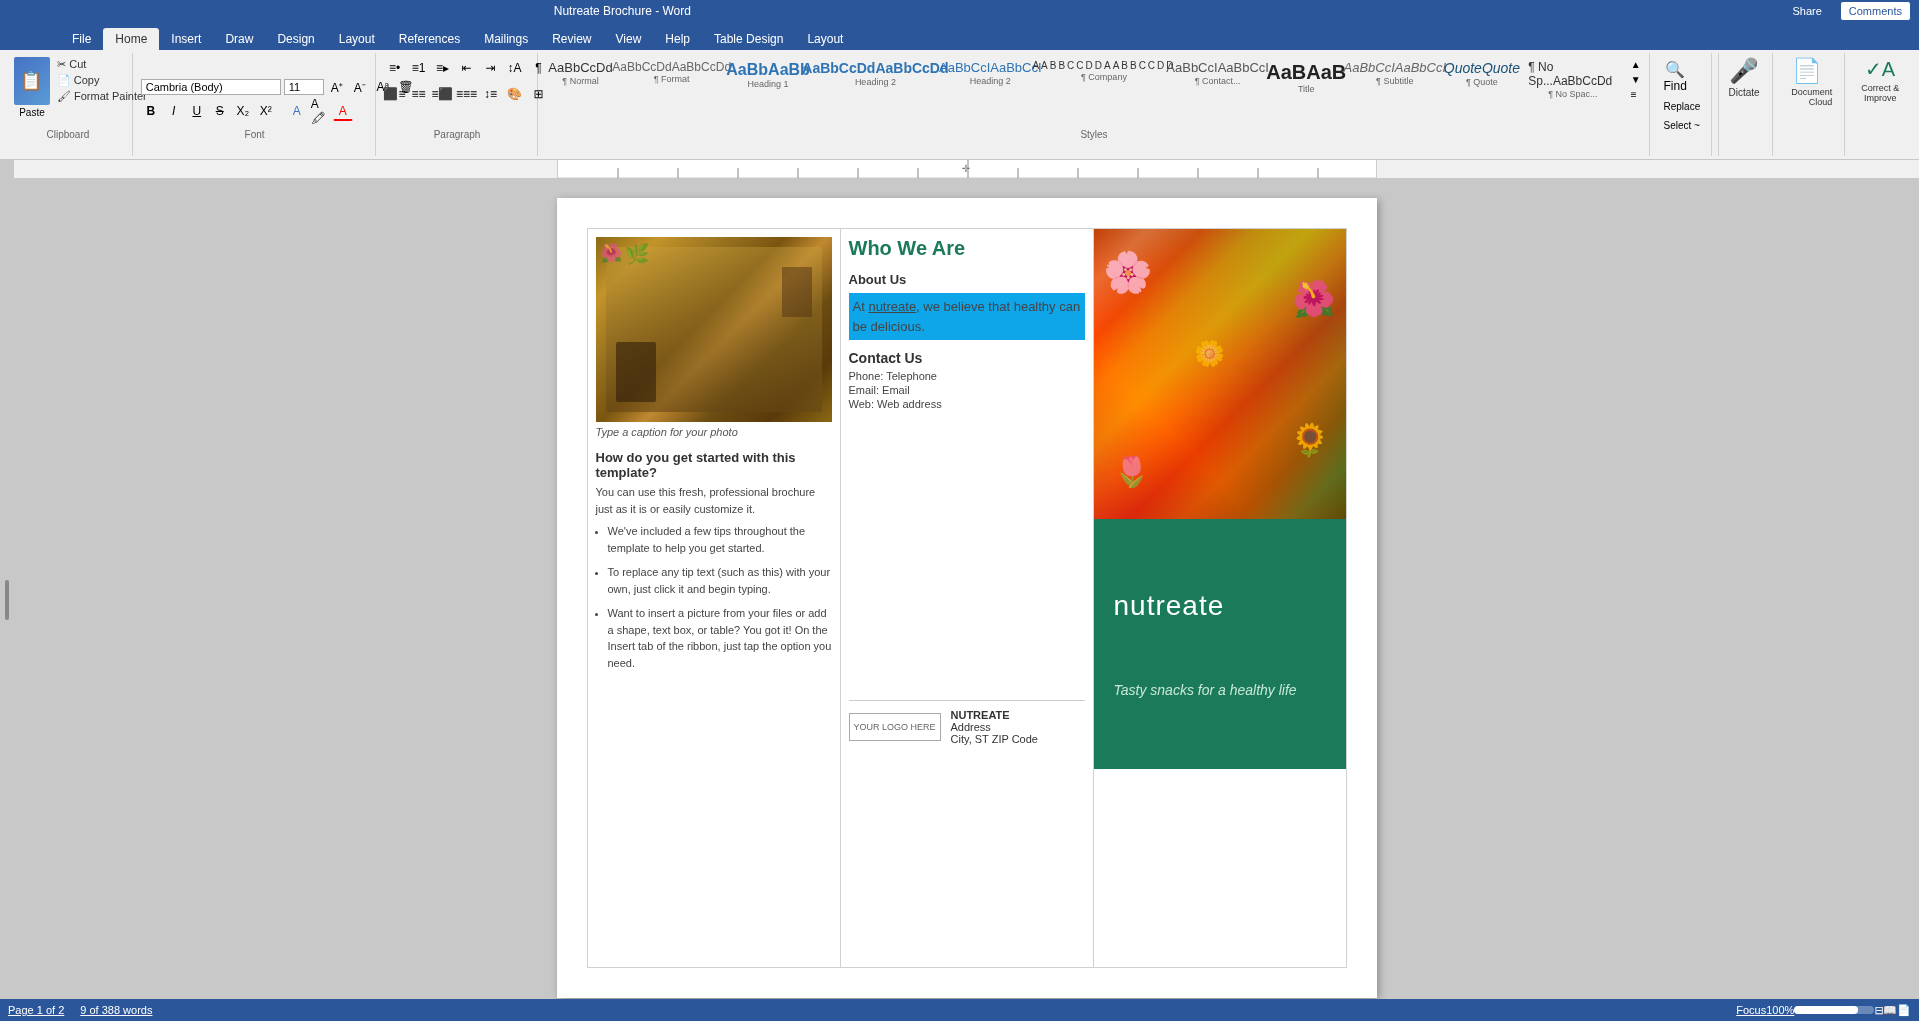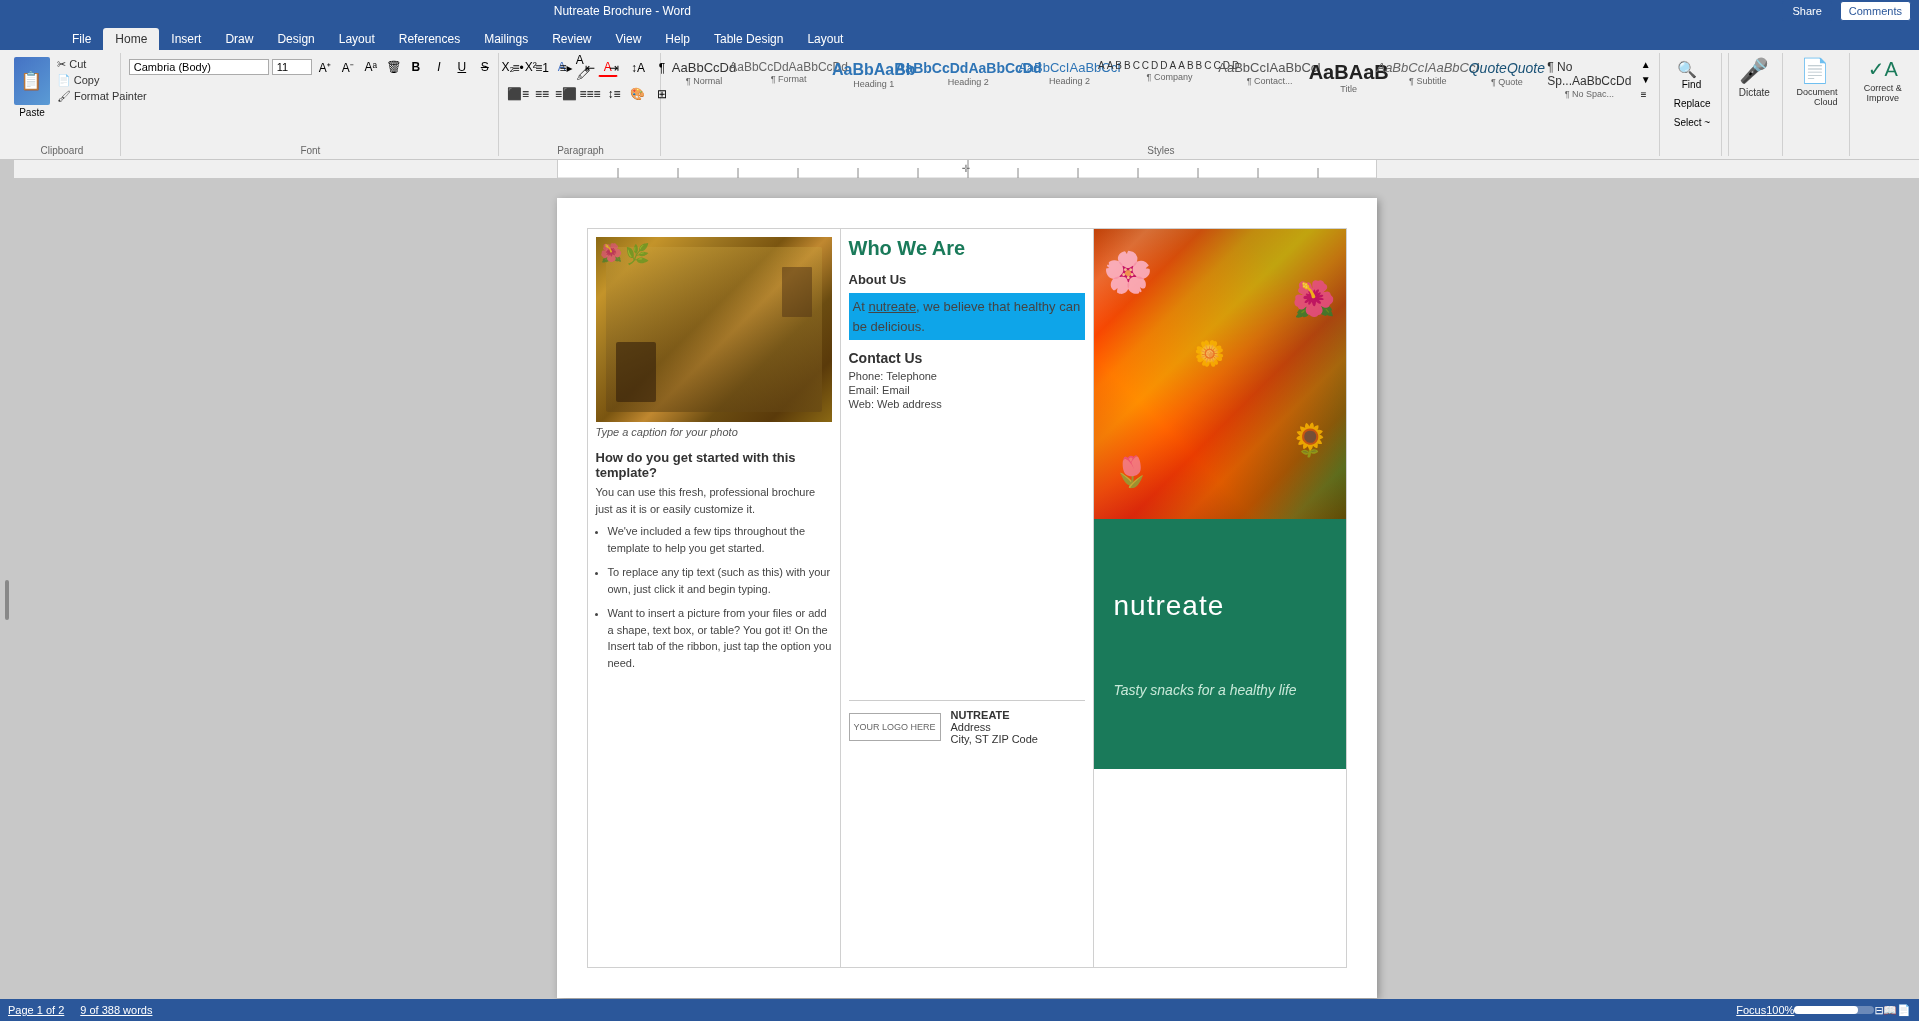--- a/index.html
+++ b/index.html
@@ -9,21 +9,21 @@
     #top-bar { background: #2b579a; height: 22px; display: flex; align-items: center; padding: 0 8px; }
 
     
     #ribbon-tabs { background: #2b579a; display: flex; align-items: flex-end; padding-left: 60px; height: 28px; }
     .ribbon-tab { color: white; font-size: 12px; padding: 4px 12px; cursor: pointer; background: transparent; border: none; }
     .ribbon-tab.active { background: #f0f0f0; color: #333; border-radius: 3px 3px 0 0; }
 
     
     #ribbon { background: #f0f0f0; border-bottom: 1px solid #c8c8c8; display: flex; align-items: stretch; padding: 3px 4px; height: 110px; gap: 2px; }
     .ribbon-group { display: flex; flex-direction: column; align-items: center; padding: 0 6px; border-right: 1px solid #d0d0d0; position: relative; min-width: 60px; }
-    .ribbon-group-label { font-size: 10px; color: #666; position: absolute; bottom: 0; left: 50%; transform: translateX(-50%); white-space: nowrap; }
+    .ribbon-group-label { font-size: 10px; color: #666; position: absolute; bottom: 16px; left: 50%; transform: translateX(-50%); white-space: nowrap; }
     .ribbon-group-content { display: flex; align-items: flex-start; flex: 1; gap: 2px; padding-top: 4px; }
     .paste-btn { display: flex; flex-direction: column; align-items: center; padding: 4px; cursor: pointer; border-radius: 3px; }
     .paste-icon { width: 36px; height: 48px; background: linear-gradient(135deg, #4472c4 0%, #5b9bd5 100%); border-radius: 2px; display: flex; align-items: center; justify-content: center; color: white; font-size: 18px; }
     .small-btns { display: flex; flex-direction: column; gap: 1px; margin-top: 4px; }
     .small-btn { font-size: 11px; color: #333; cursor: pointer; padding: 1px 3px; border-radius: 2px; white-space: nowrap; }
     .font-row1 { display: flex; gap: 3px; align-items: center; margin-bottom: 2px; }
     .font-row2 { display: flex; gap: 3px; align-items: center; margin-bottom: 2px; }
     .font-select { font-size: 11px; border: 1px solid #ababab; padding: 1px 4px; background: white; width: 140px; }
     .font-size-select { font-size: 11px; border: 1px solid #ababab; padding: 1px 4px; background: white; width: 40px; }
     .font-btn { width: 20px; height: 20px; display: flex; align-items: center; justify-content: center; cursor: pointer; border: 1px solid transparent; border-radius: 2px; font-size: 12px; }
@@ -144,21 +144,21 @@
     </div>
     <div class="small-btns">
       <div class="small-btn">✂ <span>Cut</span></div>
       <div class="small-btn">📄 <span>Copy</span></div>
       <div class="small-btn">🖌 <span>Format Painter</span></div>
     </div>
     <span class="ribbon-group-label">Clipboard</span>
   </div>
 
   <div class="ribbon-group" style="align-items:flex-start;padding-bottom:16px;min-width:220px;">
-    <div class="ribbon-group-content" style="flex-direction:row;width:100%;">
+    <div class="ribbon-group-content" style="flex-direction:column;width:100%;margin-top:20px;">
       <div class="font-row1">
         <input type="text" class="font-select" value="Cambria (Body)" style="">
         <input type="text" class="font-size-select" value="11" style="">
         <div class="font-btn" title="Increase Font Size">A⁺</div>
         <div class="font-btn" title="Decrease Font Size">A⁻</div>
         <div class="font-btn">Aᵃ</div>
         <div class="font-btn">🗑</div>
       </div>
       <div class="font-row2">
         <div class="font-btn bold">B</div>
@@ -252,21 +252,21 @@
         <div style="font-size:10px;cursor:pointer;padding:2px;">≡</div>
       </div>
     </div>
     <span class="ribbon-group-label">Styles</span>
   </div>
 
   <div class="ribbon-group" style="align-items:flex-start;padding-bottom:16px;">
     <div class="ribbon-group-content" style="flex-direction:column;">
       <div class="edit-btn">
         <div style="font-size:16px;">🔍</div>
-        <span style="font-size:10px;margin-left:8px;">Find</span>
+        <span style="font-size:12px;">Find</span>
       </div>
       <div class="edit-btn">
         <span style="font-size:10px;">Replace</span>
       </div>
       <div class="edit-btn">
         <span style="font-size:10px;">Select ~</span>
       </div>
     </div>
 
   </div>

